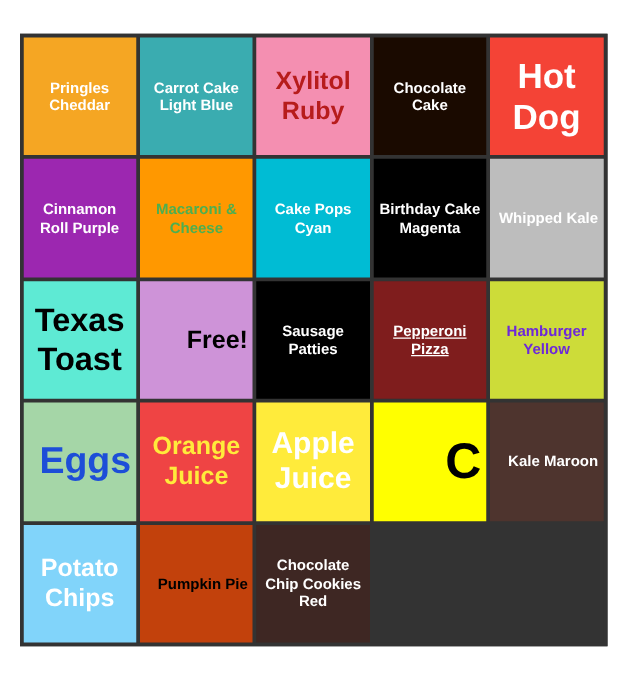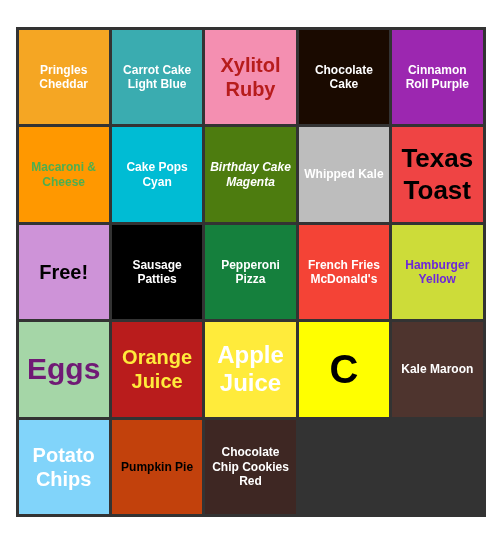--- a/index.html
+++ b/index.html
@@ -22,21 +22,21 @@
       grid-template-rows: repeat(5, 1fr);
       gap: 3px;
       border: 3px solid #333;
       background: #333;
       width: 100%;
       height: 490px;
     }
     .cell {
       display: flex;
       align-items: center;
-      justify-content: center;
+      justify-content: flex-end;
       text-align: center;
       font-weight: bold;
       padding: 4px;
       line-height: 1.2;
     }
     .cell-text {
       font-size: 12px;
     }
     .cell-text-large {
       font-size: 20px;
@@ -57,57 +57,57 @@
       </div>
       <div class="cell" style="background-color: rgb(58, 172, 176); color: rgb(255, 255, 255);">
         <span class="cell-text">Carrot Cake Light Blue</span>
       </div>
       <div class="cell" style="background-color: rgb(244, 143, 177); color: rgb(183, 28, 28);">
         <span class="cell-text-large">Xylitol Ruby</span>
       </div>
       <div class="cell" style="background-color: rgb(26, 10, 0); color: rgb(255, 255, 255);">
         <span class="cell-text">Chocolate Cake</span>
       </div>
+      <div class="cell" style="background-color: rgb(244, 67, 54); color: rgb(255, 255, 255);">
+        <span class="cell-text-xl" style="font-size: 28px;">Hot Dog</span>
+      </div>
       <div class="cell" style="background-color: rgb(156, 39, 176); color: rgb(255, 255, 255);">
         <span class="cell-text">Cinnamon Roll Purple</span>
       </div>
       <div class="cell" style="background-color: rgb(255, 152, 0); color: rgb(76, 175, 80);">
         <span class="cell-text">Macaroni &amp; Cheese</span>
       </div>
       <div class="cell" style="background-color: rgb(0, 188, 212); color: rgb(255, 255, 255);">
         <span class="cell-text">Cake Pops Cyan</span>
       </div>
-      <div class="cell" style="background-color: #4d7c0f; color: rgb(255, 255, 255); font-style: italic;">
+      <div class="cell" style="background-color: #000000; color: rgb(255, 255, 255);">
         <span class="cell-text">Birthday Cake Magenta</span>
       </div>
       <div class="cell" style="background-color: rgb(189, 189, 189); color: rgb(255, 255, 255);">
         <span class="cell-text">Whipped Kale</span>
       </div>
-      <div class="cell" style="background-color: #ef4444; color: rgb(0, 0, 0);">
+      <div class="cell" style="background-color: #5eead4; color: rgb(0, 0, 0);">
         <span class="cell-text-xl" style="font-size: 26px;">Texas Toast</span>
       </div>
       <div class="cell" style="background-color: rgb(206, 147, 216); color: rgb(0, 0, 0);">
         <span class="cell-text-large">Free!</span>
       </div>
       <div class="cell" style="background-color: rgb(0, 0, 0); color: rgb(255, 255, 255);">
         <span class="cell-text">Sausage Patties</span>
       </div>
-      <div class="cell" style="background-color: #15803d; color: rgb(255, 255, 255);">
+      <div class="cell" style="background-color: #7f1d1d; color: rgb(255, 255, 255); text-decoration: underline;">
         <span class="cell-text">Pepperoni Pizza</span>
-      </div>
-      <div class="cell" style="background-color: rgb(244, 67, 54); color: rgb(255, 255, 255);">
-        <span class="cell-text">French Fries McDonald's</span>
       </div>
       <div class="cell" style="background-color: rgb(205, 220, 57); color: #6d28d9;">
         <span class="cell-text">Hamburger Yellow</span>
       </div>
-      <div class="cell" style="background-color: rgb(165, 214, 167); color: #701a75;">
+      <div class="cell" style="background-color: rgb(165, 214, 167); color: #1d4ed8;">
         <span class="cell-text-xl" style="font-size: 30px;">Eggs</span>
       </div>
-      <div class="cell" style="background-color: #b91c1c; color: rgb(255, 235, 59);">
+      <div class="cell" style="background-color: #ef4444; color: rgb(255, 235, 59);">
         <span class="cell-text-large">Orange Juice</span>
       </div>
       <div class="cell" style="background-color: rgb(255, 235, 59); color: rgb(255, 255, 255);">
         <span class="cell-text-xl" style="font-size: 24px;">Apple Juice</span>
       </div>
       <div class="cell" style="background-color: rgb(255, 255, 0); color: rgb(0, 0, 0);">
         <span class="cell-text-xl" style="font-size: 40px;">C</span>
       </div>
       <div class="cell" style="background-color: rgb(78, 52, 46); color: rgb(255, 255, 255);">
         <span class="cell-text">Kale Maroon</span>

